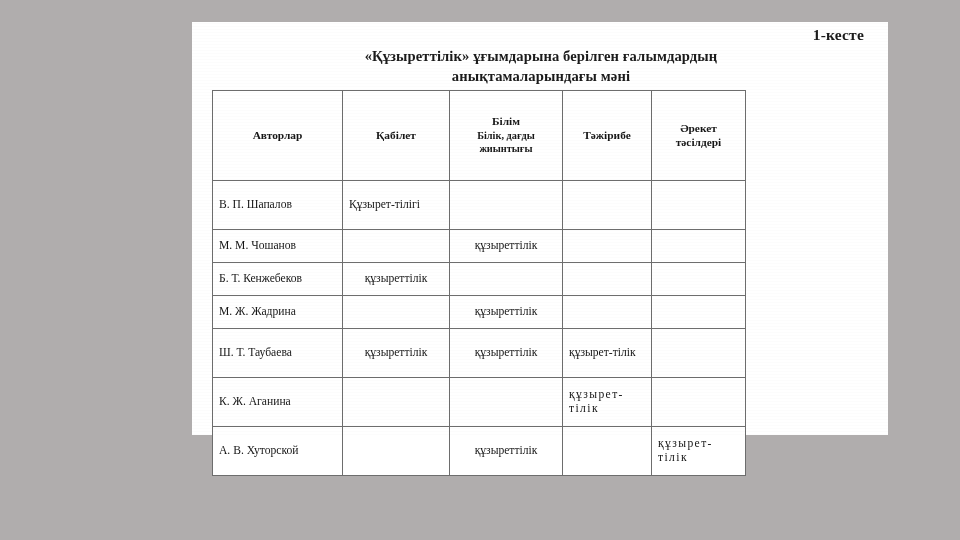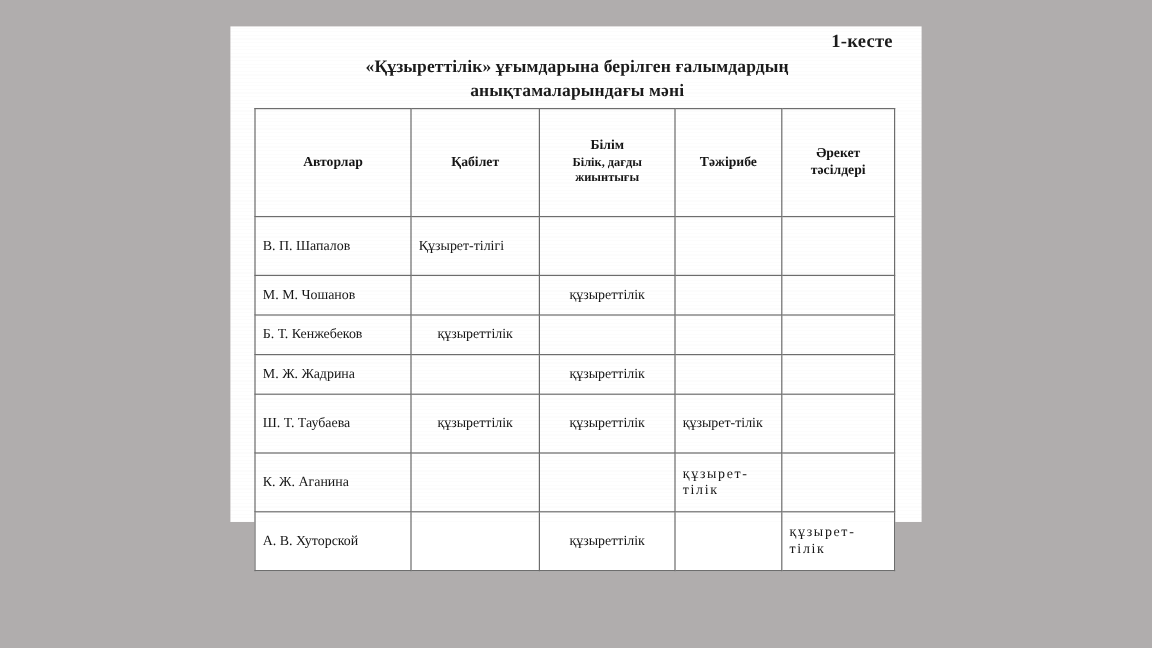--- a/index.html
+++ b/index.html
@@ -19,21 +19,21 @@
     position: absolute;
     inset: 0;
     background: #b0adad;
   }
 
   
   #scan {
     position: absolute;
     left: 192px;
     top: 22px;
-    width: 576px;
+    width: 696px;
     height: 413px;
     background: #ffffff;
     box-sizing: border-box;
     padding: 0;
   }
   #scan::after{
     content:"";
     position:absolute;
     inset:0;
     pointer-events:none;

